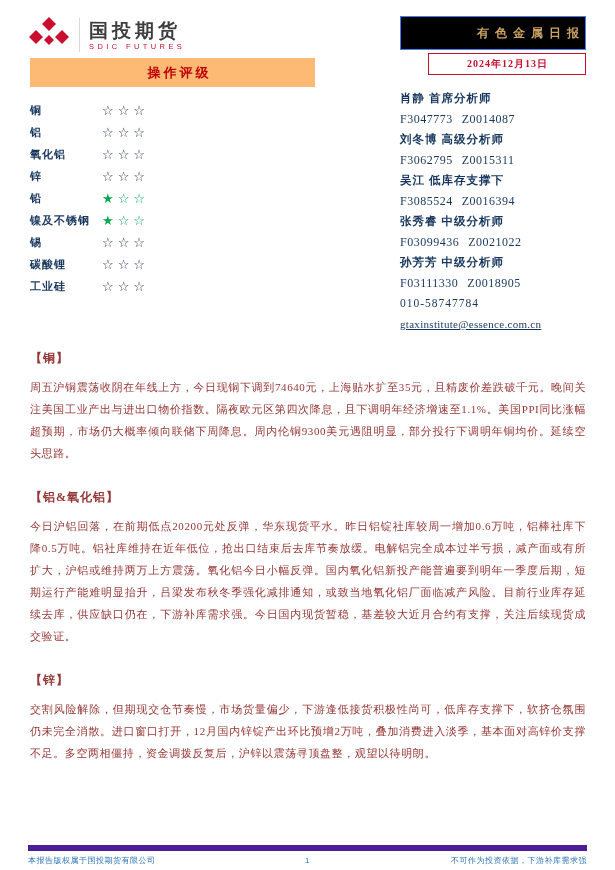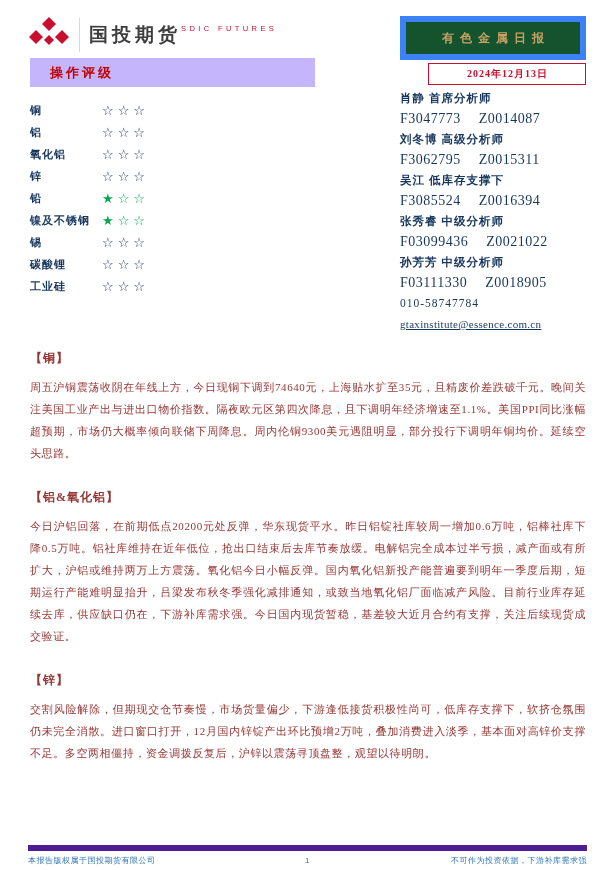--- a/index.html
+++ b/index.html
@@ -6,59 +6,59 @@
   .page {
     position:relative; width:615px; height:870px; margin:0 auto;
     background:#ffffff; overflow:hidden;
     font-family:"Liberation Sans", sans-serif;
   }
 
   
   .logo-block { position:absolute; left:28px; top:16px; display:flex; align-items:center; gap:9px; }
   .logo-mark { flex:0 0 auto; }
   .logo-divider { width:1px; height:34px; background:#d8d8d8; }
-  .logo-text { display:flex; justify-content:flex-end; }
+  .logo-text { display:flex; flex-direction:column; justify-content:flex-end; }
   .logo-cn { font-size:19px; font-weight:bold; color:#3d3d3d; letter-spacing:4px; font-family:"Liberation Serif", serif; line-height:22px; }
   .logo-en { font-size:7.5px; color:#c8102e; letter-spacing:3.4px; margin-top:0; }
 
   
   .title-stack { position:absolute; left:400px; top:16px; width:186px; }
   .title-navy {
-    background:#14532d; border:6px solid #3b82f6; color:#c9a263;
-    text-align:center; font-size:12px; font-weight:bold; letter-spacing:6px;
+    background:#000000; border:1px solid #3b82f6; color:#c9a263;
+    text-align:right; font-size:12px; font-weight:bold; letter-spacing:6px;
     padding:8px 0 7px 6px; font-family:"Liberation Serif", serif;
   }
   .date-box {
     margin-top:3px; border:1px solid #c8102e; color:#c8102e;
     text-align:center; font-size:10px; font-weight:bold; letter-spacing:1px;
     padding:3px 0 3px 1px; font-family:"Liberation Serif", serif;margin-left:28px;
   }
 
   
   .ratings { position:absolute; left:30px; top:58px; width:285px; }
   .ratings-header {
-    background:#c4b5fd; color:#c00000; font-weight:bold; font-size:13px;
-    letter-spacing:3px; padding:6px 0 5px 20px;
+    background:#fdba74; color:#c00000; font-weight:bold; font-size:13px;
+    letter-spacing:3px; text-align:center; padding:6px 0 5px 14px;
     font-family:"Liberation Serif", serif;
   }
   .ratings-list { padding-top:12px; }
   .rating-row { display:flex; align-items:center; height:22px; }
   .metal-name {
     width:72px; flex:0 0 auto; font-size:11px; font-weight:bold; color:#17365d;
     letter-spacing:1px; font-family:"Liberation Serif", serif;
   }
   .stars { font-size:13px; letter-spacing:4px; line-height:1; }
 
   
   .analysts {
     position:absolute; left:400px; top:88px; width:195px;
     color:#17365d; font-family:"Liberation Serif", serif;
   }
   .analyst-name-line { font-size:11.5px; font-weight:bold; letter-spacing:1px; height:20.5px; line-height:20.5px; }
-  .analyst-code-line { font-size:14px; height:20.5px; line-height:20.5px; display:flex; gap:18px; letter-spacing:0.5px; }
+  .analyst-code-line { font-size:12px; height:20.5px; line-height:20.5px; display:flex; gap:9px; letter-spacing:0.5px; }
   .contact-block { }
   .contact-phone { font-size:11.5px; letter-spacing:1px; height:21px; line-height:21px; color:#17365d; }
   .contact-email { font-size:11px; letter-spacing:0.3px; height:21px; line-height:21px; color:#17365d; text-decoration:underline; cursor:pointer; }
 
   
   .sections {
     position:absolute; left:30px; top:350px; width:556px;
     color:#953735; font-family:"Liberation Serif", serif;
   }
   .section { margin-bottom:25px; }

